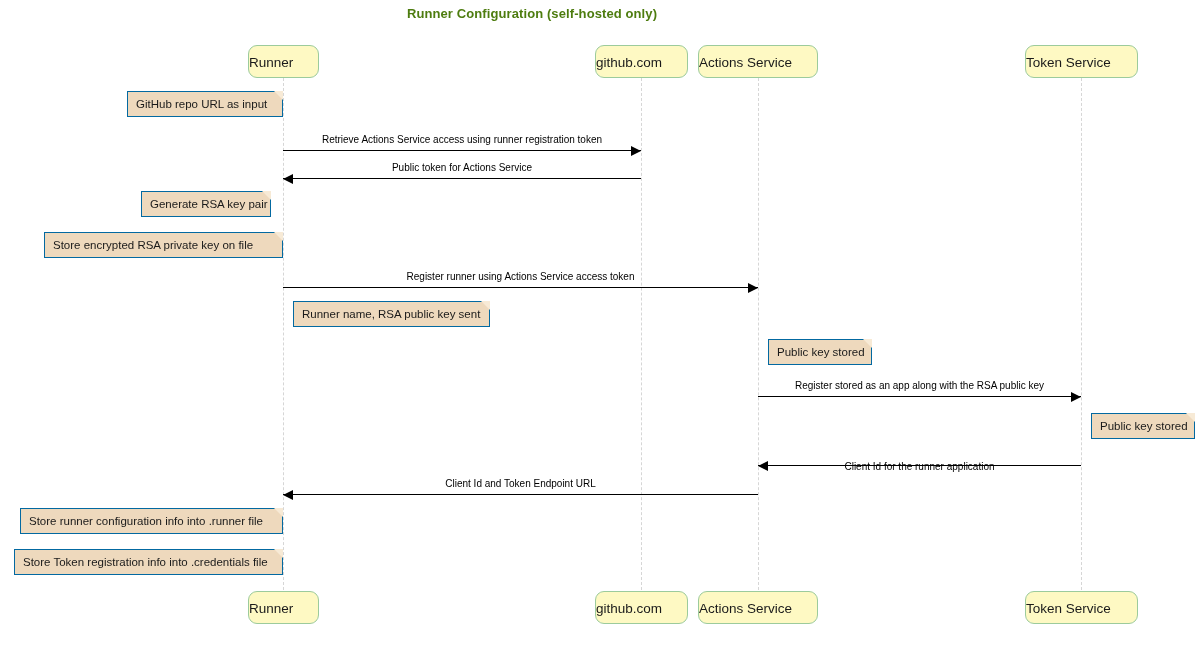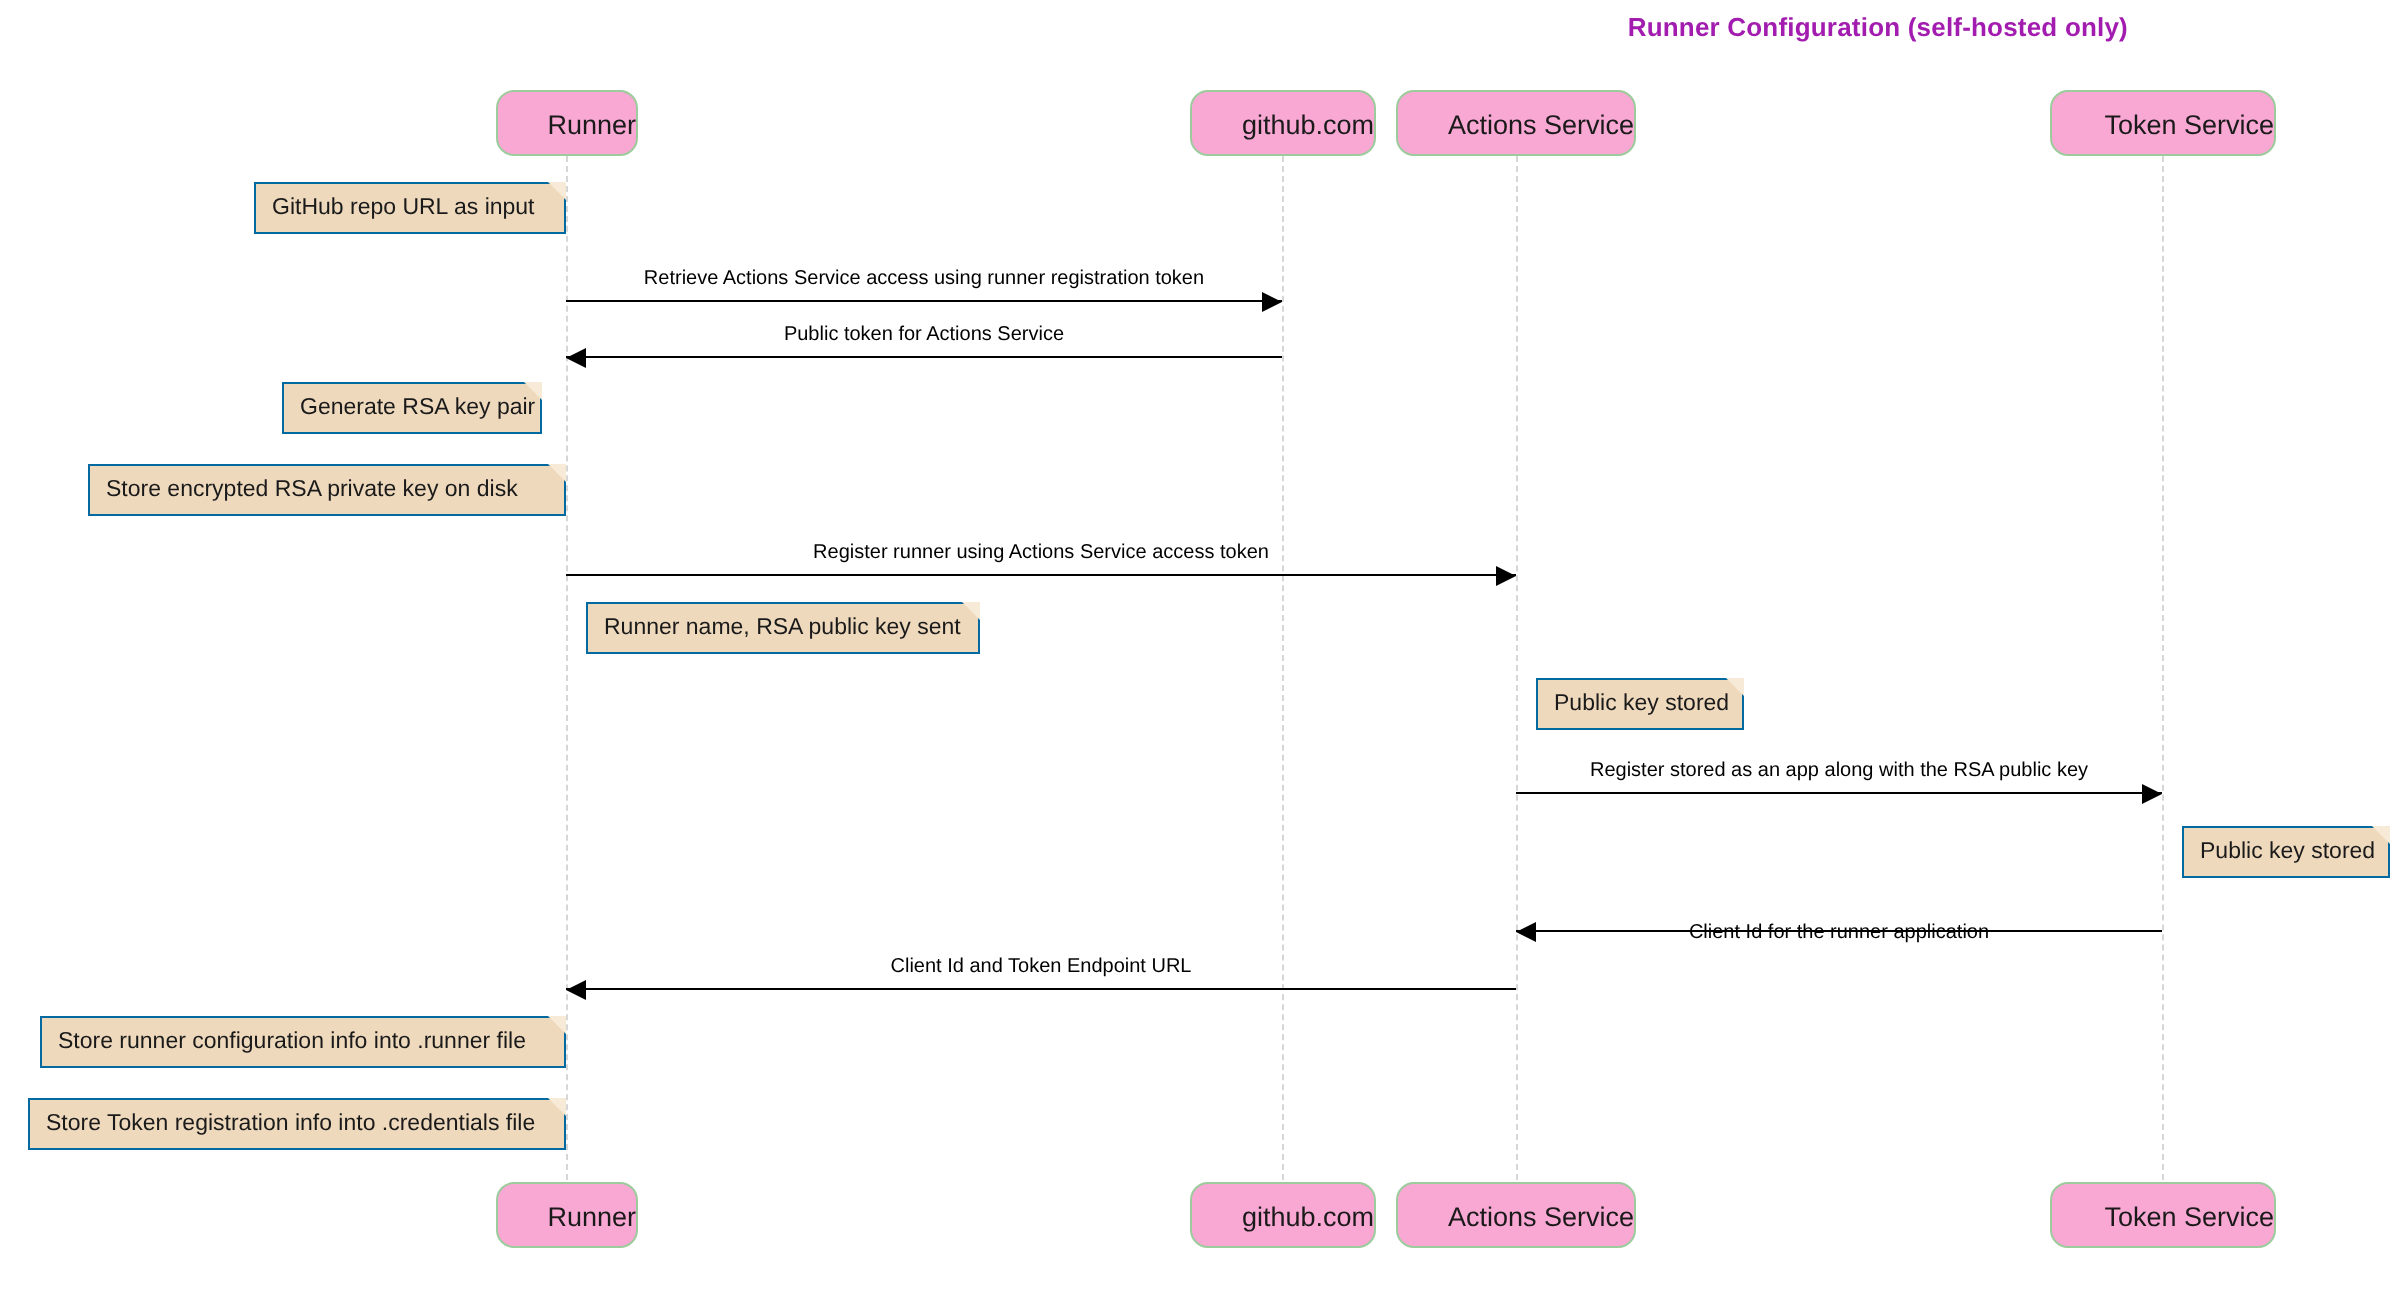--- a/index.html
+++ b/index.html
@@ -18,39 +18,39 @@
   #diagram-root {
     position: relative;
     width: 1200px;
     height: 647px;
   }
   #title {
     position: absolute;
     top: 6px;
     left: 0;
     width: 1064px;
-    text-align: right;
+    text-align: center;
     font-size: 13px;
     font-weight: bold;
-    color: #a21caf;
+    color: #4d7c0f;
     letter-spacing: 0.1px;
   }
   .lifeline {
     position: absolute;
     width: 0;
     border-left: 1px dashed #d6d6d6;
   }
   .participant {
     position: absolute;
-    background: #f9a8d4;
+    background: #fef9c3;
     border: 1px solid #9ccb9c;
     border-radius: 9px;
     height: 33px;
     line-height: 33px;
-    text-align: right;
+    text-align: left;
     font-size: 13.5px;
     color: #1a1a1a;
     white-space: nowrap;
     box-sizing: border-box;
   }
   .note {
     position: absolute;
     background: #eed9bd;
     border: 1px solid #0369a1;
     height: 26px;
@@ -147,20 +147,20 @@
       <div class="msg-line" style="left: 758px; top: 465px; width: 323px;"></div>
       <div class="arrowhead left" style="top: 461px; left: 758px;"></div>
       <div class="msg-label" style="left: 758px; width: 323px; top: 449px; margin-top: 12px;">Client Id for the runner application</div>
       <div class="msg-line" style="left: 283px; top: 494px; width: 475px;"></div>
       <div class="arrowhead left" style="top: 490px; left: 283px;"></div>
       <div class="msg-label" style="left: 283px; width: 475px; top: 478px;">Client Id and Token Endpoint URL</div>
     </div>
   <div id="notes">
       <div class="note" style="left: 127px; top: 91px; width: 156px;"><span>GitHub repo URL as input</span><span class="fold-edge"></span><span class="fold"></span></div>
       <div class="note" style="left: 141px; top: 191px; width: 130px;"><span>Generate RSA key pair</span><span class="fold-edge"></span><span class="fold"></span></div>
-      <div class="note" style="left: 44px; top: 232px; width: 239px;"><span>Store encrypted RSA private key on disk</span><span class="fold-edge"></span><span class="fold"></span></div>
+      <div class="note" style="left: 44px; top: 232px; width: 239px;"><span>Store encrypted RSA private key on file</span><span class="fold-edge"></span><span class="fold"></span></div>
       <div class="note" style="left: 293px; top: 301px; width: 197px;"><span>Runner name, RSA public key sent</span><span class="fold-edge"></span><span class="fold"></span></div>
       <div class="note" style="left: 768px; top: 339px; width: 104px;"><span>Public key stored</span><span class="fold-edge"></span><span class="fold"></span></div>
       <div class="note" style="left: 1091px; top: 413px; width: 104px;"><span>Public key stored</span><span class="fold-edge"></span><span class="fold"></span></div>
       <div class="note" style="left: 20px; top: 508px; width: 263px;"><span>Store runner configuration info into .runner file</span><span class="fold-edge"></span><span class="fold"></span></div>
       <div class="note" style="left: 14px; top: 549px; width: 269px;"><span>Store Token registration info into .credentials file</span><span class="fold-edge"></span><span class="fold"></span></div>
     </div>
 </div>
 
 </body></html>

